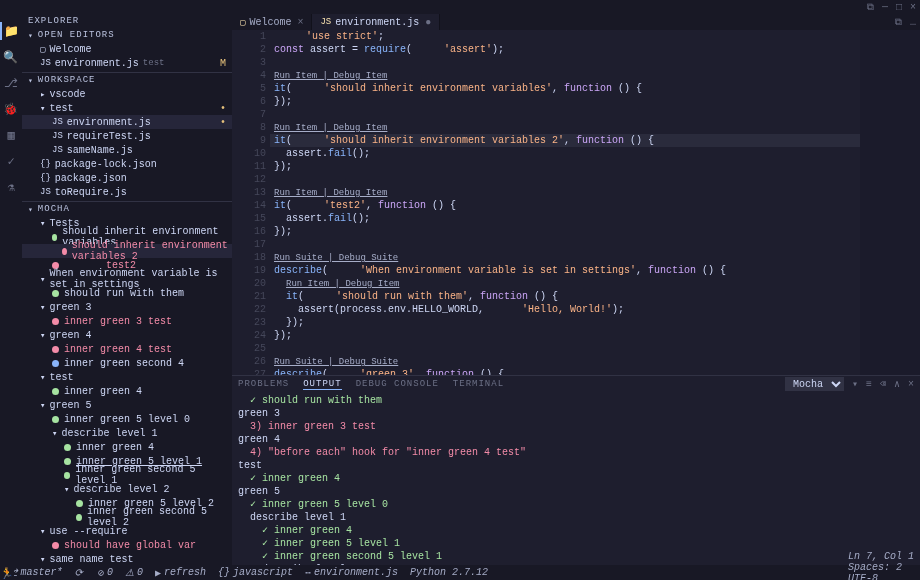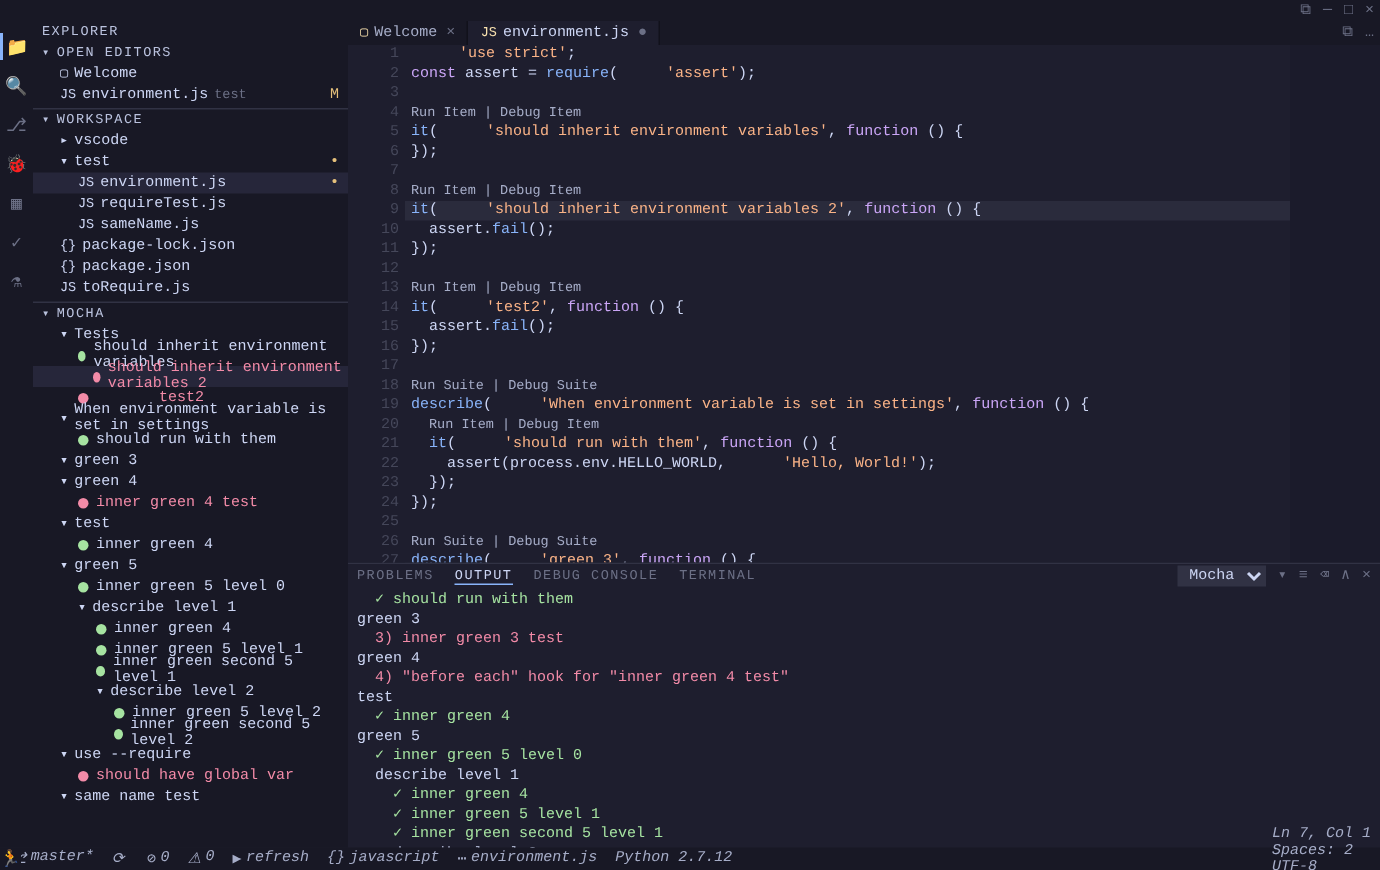--- a/index.html
+++ b/index.html
@@ -38,21 +38,21 @@
     .tab .file-icon { margin-right:4px; color:#f9e2af; font-size:9px; }
     .tabs-right { margin-left:auto; display:flex; align-items:center; padding-right:4px; color:#6c7086; }
     .tabs-right span { margin-left:8px; font-size:10px; cursor:pointer; }
     
     .editor-body { flex:1; position:relative; display:flex; overflow:hidden; background:#1e1e2e; }
     .gutter-bp { width:8px; background:#1e1e2e; }
     .gutter-ln { width:30px; background:#1e1e2e; color:#45475a; text-align:right; padding-right:4px; font-size:10px; line-height:13px; }
     .code { flex:1; font-size:10px; line-height:13px; white-space:pre; overflow:hidden; }
     .code .line { height:13px; position:relative; padding-left:4px; }
     .code .hl { background:#2a2b3c; }
-    .cl { color:#a6adc8; font-size:9px; }
+    .cl { color:#a6adc8; font-size:9px;text-decoration:underline; }
     .minimap { width:60px; background:#181825; opacity:.35; }
     .kw { color:#cba6f7; }
     .fn { color:#89b4fa; }
     .st { color:#fab387;margin-left:32px; }
     
     .panel { height:190px; display:flex; flex-direction:column; border-top:1px solid #313244; background:#1e1e2e; }
     .panel-tabs { height:16px; display:flex; align-items:center; padding:0 6px; }
     .panel-tabs .ptab { font-size:9px; letter-spacing:1px; text-transform:uppercase; color:#6c7086; margin-right:14px; cursor:pointer; }
     .panel-tabs .ptab.active { color:#cdd6f4; border-bottom:1px solid #89b4fa; }
     .panel-right { margin-left:auto; display:flex; align-items:center; }
@@ -176,28 +176,36 @@
           <span class="mlab">When environment variable is set in settings</span>
         </div>
         <div class="tree-item" style="padding-left: 30px;">
           <span class="mbullet pass"></span>
           <span class="mlab">should run with them</span>
         </div>
         <div class="tree-item" style="padding-left: 18px;">
           <span class="fi-icon">▾</span>
           <span class="mlab">green 3</span>
         </div>
+        <div class="tree-item" style="padding-left: 30px;">
+          <span class="mbullet fail"></span>
+          <span class="mlab failtxt">inner green 3 test</span>
+        </div>
         <div class="tree-item" style="padding-left: 18px;">
           <span class="fi-icon">▾</span>
           <span class="mlab">green 4</span>
         </div>
         <div class="tree-item" style="padding-left: 30px;">
           <span class="mbullet fail"></span>
           <span class="mlab failtxt">inner green 4 test</span>
         </div>
+        <div class="tree-item" style="padding-left: 30px;">
+          <span class="mbullet run"></span>
+          <span class="mlab">inner green second 4</span>
+        </div>
         <div class="tree-item" style="padding-left: 18px;">
           <span class="fi-icon">▾</span>
           <span class="mlab">test</span>
         </div>
         <div class="tree-item" style="padding-left: 30px;">
           <span class="mbullet pass"></span>
           <span class="mlab">inner green 4</span>
         </div>
         <div class="tree-item" style="padding-left: 18px;">
           <span class="fi-icon">▾</span>
@@ -208,21 +216,21 @@
           <span class="mlab">inner green 5 level 0</span>
         </div>
         <div class="tree-item" style="padding-left: 30px;">
           <span class="fi-icon">▾</span>
           <span class="mlab">describe level 1</span>
         </div>
         <div class="tree-item" style="padding-left: 42px;">
           <span class="mbullet pass"></span>
           <span class="mlab">inner green 4</span>
         </div>
-        <div class="tree-item" style="padding-left: 42px;">
+        <div class="tree-item" style="padding-left: 42px; text-decoration: underline;">
           <span class="mbullet pass"></span>
           <span class="mlab">inner green 5 level 1</span>
         </div>
         <div class="tree-item" style="padding-left: 42px;">
           <span class="mbullet pass"></span>
           <span class="mlab">inner green second 5 level 1</span>
         </div>
         <div class="tree-item" style="padding-left: 42px;">
           <span class="fi-icon">▾</span>
           <span class="mlab">describe level 2</span>

